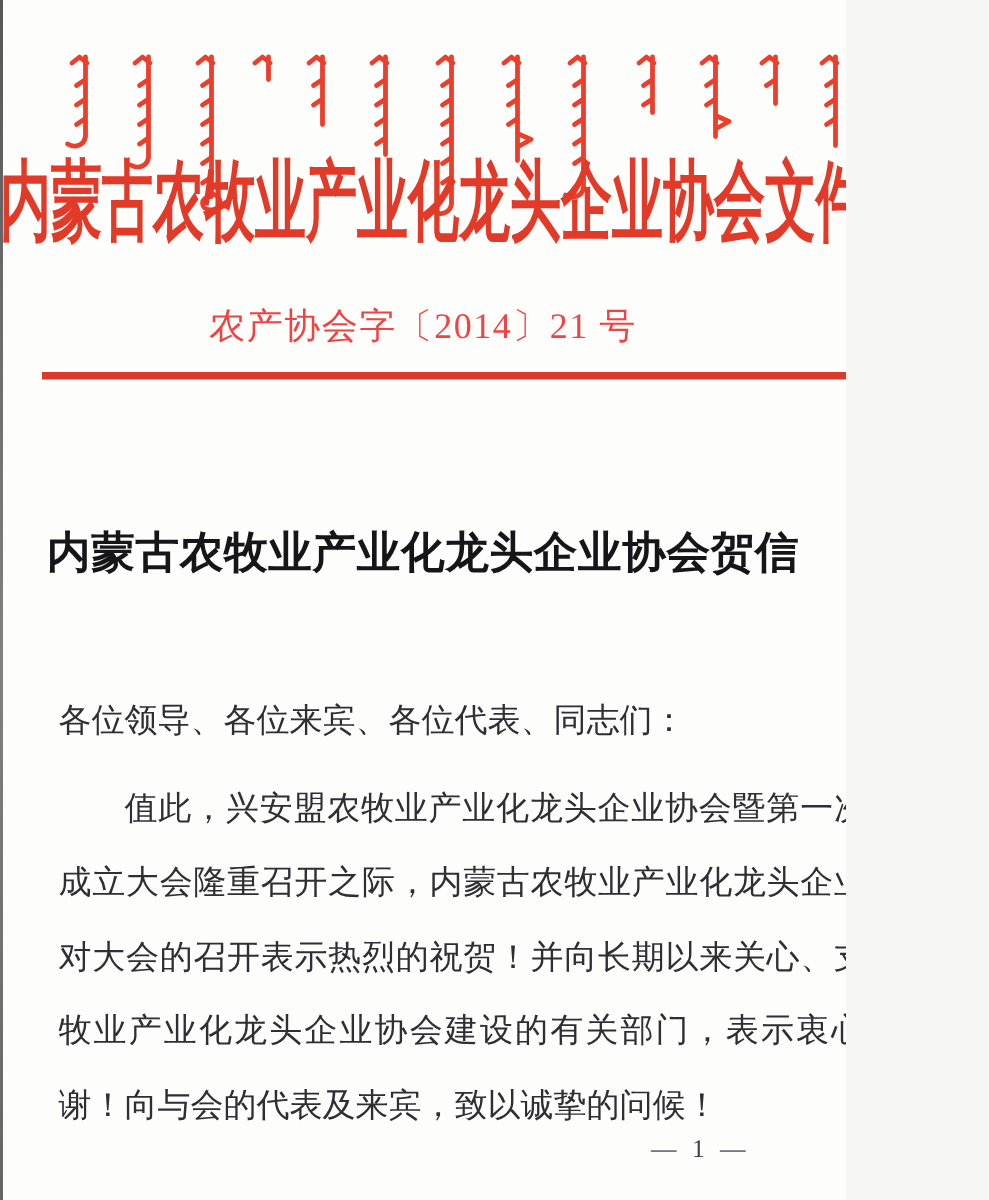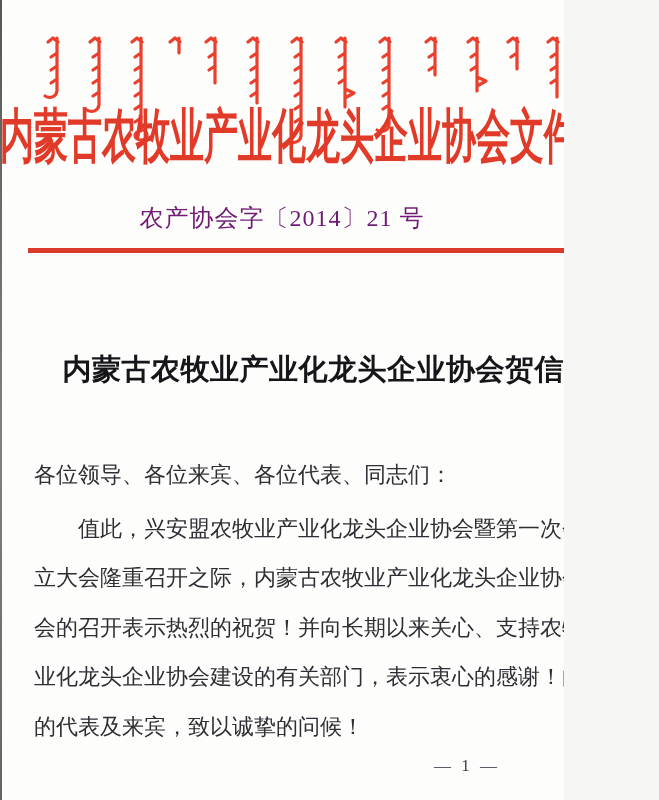--- a/index.html
+++ b/index.html
@@ -31,41 +31,41 @@
     font-size:34px;font-weight:bold;line-height:38px;
     letter-spacing:0px;
     color:#e23a28;
     transform:scaleY(1.72);transform-origin:50% 0;
     white-space:nowrap;
   }
   .doc-number{
     position:absolute;top:203px;left:0;width:100%;
     text-align:center;
     font-size:24px;line-height:30px;
-    color:#701a75;letter-spacing:1px;
+    color:#ef4444;letter-spacing:1px;
   }
   .red-rule{
     position:absolute;top:248px;left:28px;width:600px;height:5px;
     background:linear-gradient(180deg,#e0503f 0%,#d73527 60%,#c93побач 100%);
     background-color:#d93a2b;
   }
   .letter-heading{
     position:absolute;top:350px;left:0;width:100%;
-    margin:0;text-align:right;
+    margin:0;text-align:center;
     font-size:29px;font-weight:bold;line-height:38px;
     color:#16161a;letter-spacing:0.5px;
     white-space:nowrap;
   }
   .letter-body{
     position:absolute;top:446px;left:30px;width:602px;
     font-size:22px;line-height:49.6px;
     color:#2e2e34;
     text-align:justify;text-justify:inter-ideograph;
   }
-  .letter-body p{margin:4px;}
+  .letter-body p{margin:9px;}
   .para{text-indent:2em;}
   .page-number{
     position:absolute;top:756px;right:64px;
     font-size:17px;line-height:20px;letter-spacing:3px;
     color:#41414b;
   }
   svg .mg{fill:none;stroke:#ea3f2c;stroke-width:3.2;stroke-linecap:round;stroke-linejoin:round;}
 </style>
 </head>
 <body>

